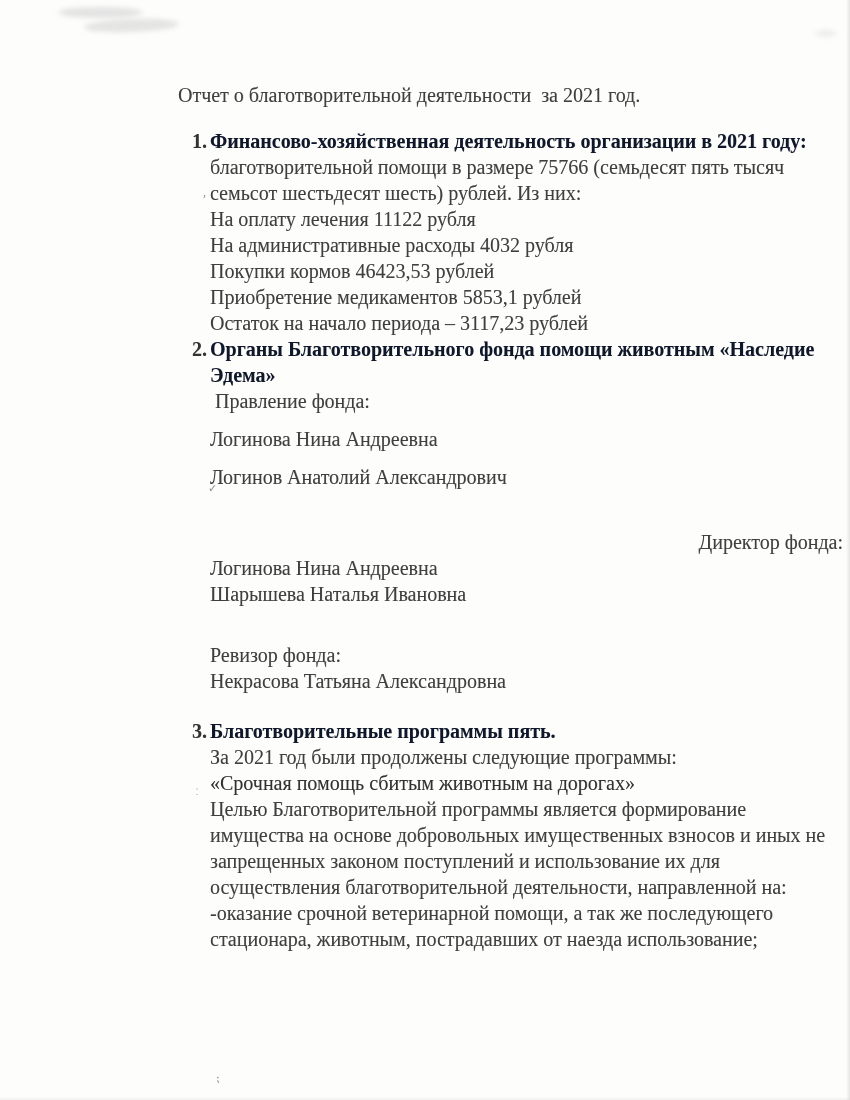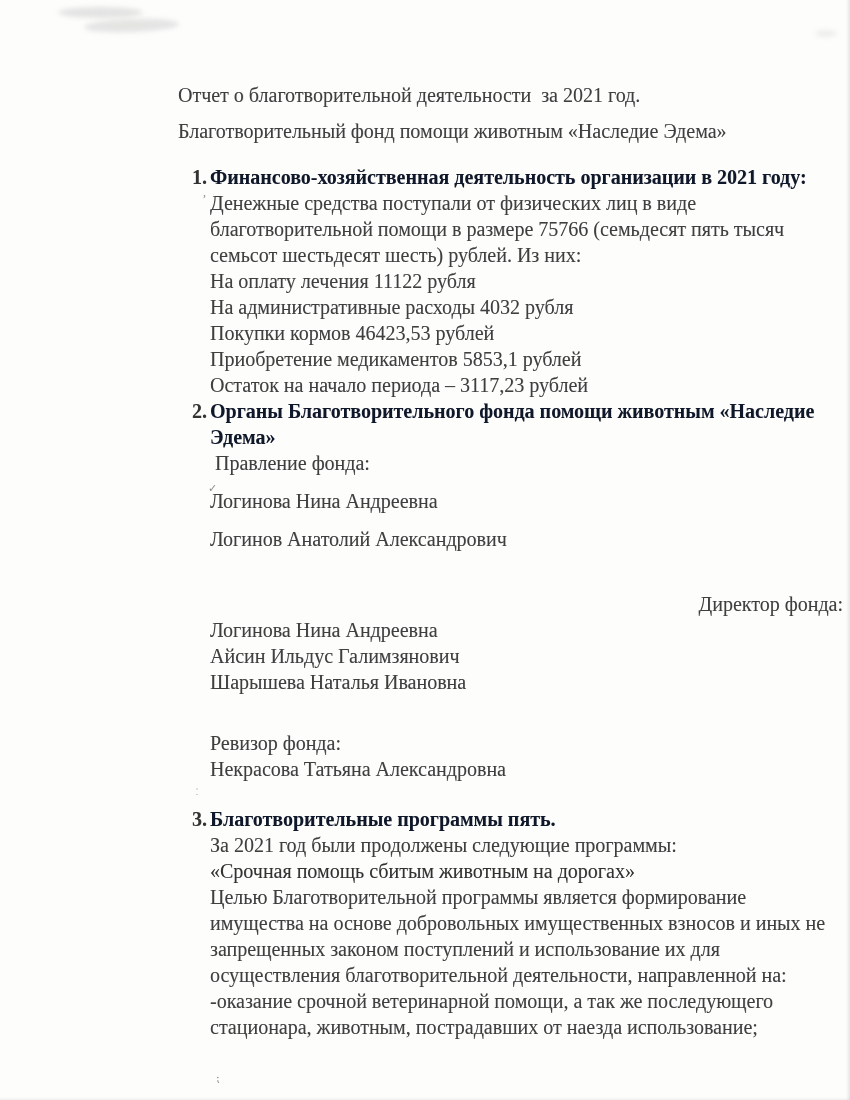--- a/index.html
+++ b/index.html
@@ -101,45 +101,42 @@
   <div class="edge-shade"></div>
   <div class="bottom-shade"></div>
   <span class="speck" style="left:203px; top:186px;">,</span>
   <span class="speck" style="left:208px; top:482px; font-size:11px;">✓</span>
   <span class="speck" style="left:196px; top:786px; font-size:9px;">⁚</span>
   <span class="speck" style="left:216px; top:1072px; font-size:11px;">⁏</span>
 
   <div class="content">
 
     <div class="line title">Отчет о благотворительной деятельности  за 2021 год.</div>
-    <div class="line subtitle">Благотворительный фонд помощи животным «Наследие Эдема»</div>
 
     <div class="section sec1">
       <span class="num">1.</span>
       <div class="line heading">Финансово-хозяйственная деятельность организации в 2021 году:</div>
-      <div class="line">Денежные средства поступали от физических лиц в виде</div>
       <div class="line">благотворительной помощи в размере 75766 (семьдесят пять тысяч</div>
       <div class="line">семьсот шестьдесят шесть) рублей. Из них:</div>
       <div class="line">На оплату лечения 11122 рубля</div>
       <div class="line">На административные расходы 4032 рубля</div>
       <div class="line">Покупки кормов 46423,53 рублей</div>
       <div class="line">Приобретение медикаментов 5853,1 рублей</div>
       <div class="line">Остаток на начало периода – 3117,23 рублей</div>
     </div>
 
     <div class="section">
       <span class="num">2.</span>
       <div class="line heading">Органы Благотворительного фонда помощи животным «Наследие</div>
       <div class="line heading">Эдема»</div>
       <div class="line"> Правление фонда:</div>
       <div class="line mt12">Логинова Нина Андреевна</div>
       <div class="line mt12">Логинов Анатолий Александрович</div>
       <div class="line mt39">Директор фонда:</div>
       <div class="line">Логинова Нина Андреевна</div>
-      <div class="line">Айсин Ильдус Галимзянович</div>
       <div class="line">Шарышева Наталья Ивановна</div>
       <div class="line mt27">Ревизор фонда:</div>
       <div class="line">Некрасова Татьяна Александровна</div>
     </div>
 
     <div class="section sec3">
       <span class="num">3.</span>
       <div class="line heading">Благотворительные программы пять.</div>
       <div class="line">За 2021 год были продолжены следующие программы:</div>
       <div class="line bold">«Срочная помощь сбитым животным на дорогах»</div>

